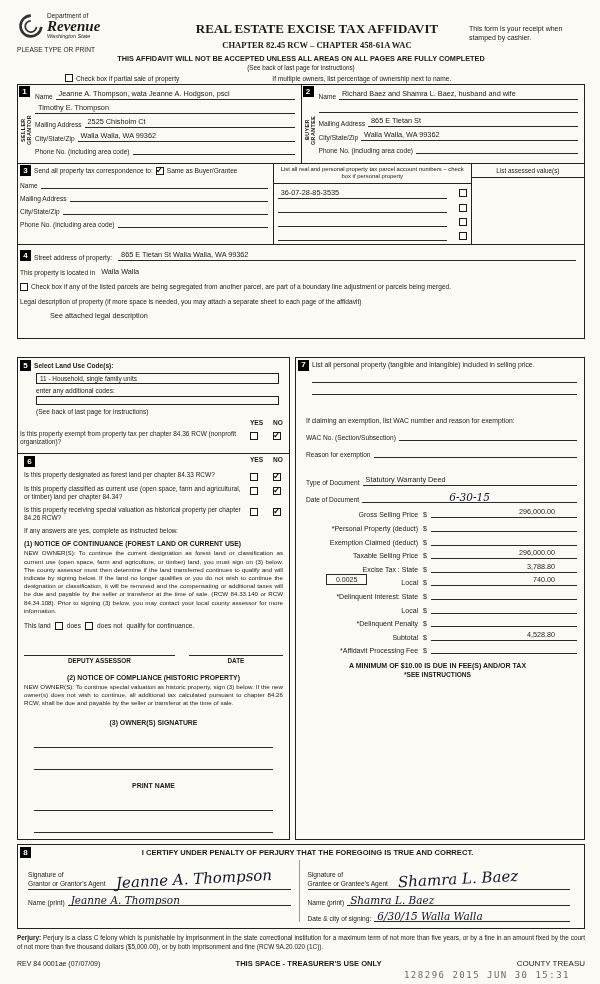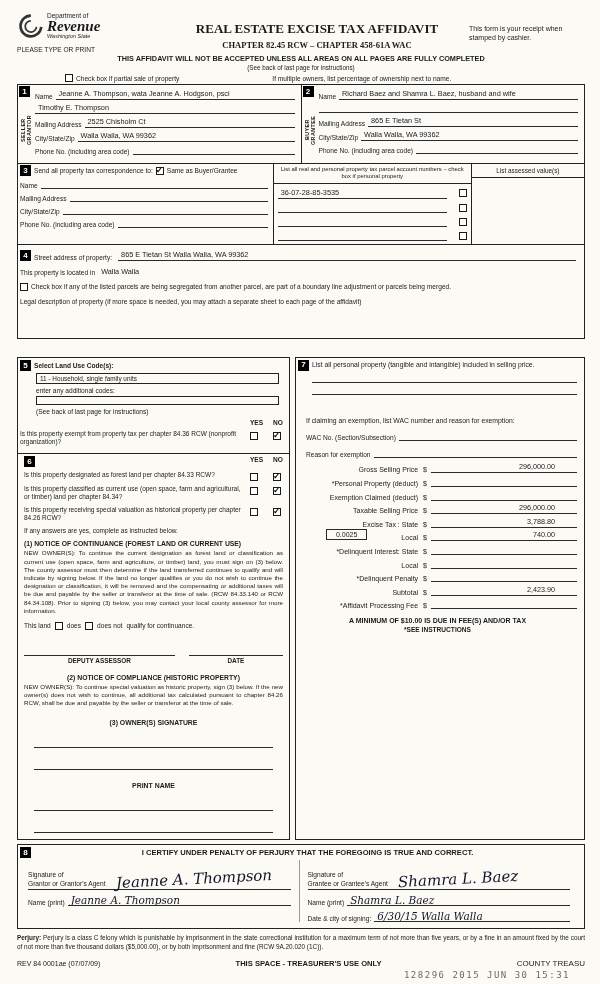--- a/index.html
+++ b/index.html
@@ -250,20 +250,23 @@
       <span class="lbl">This property is located in</span>
       <span class="typed">Walla Walla</span>
     </div>
     <div class="s4row" style="margin-top:7px;align-items:flex-start;">
       <span class="cb"></span>
       <span style="font-size:6.6px;">Check box if any of the listed parcels are being segregated from another parcel, are part of a boundary line adjustment or parcels being merged.</span>
     </div>
     <div class="s4row" style="margin-top:7px;">
       <span style="font-size:6.6px;">Legal description of property (if more space is needed, you may attach a separate sheet to each page of the affidavit)</span>
     </div>
+    <div class="s4row" style="margin-top:6px;margin-left:30px;">
+      <span class="typed">See attached legal description</span>
+    </div>
   </div>
 
   <div class="main">
     <div class="lcol">
 
       <div class="sec5">
         <div style="display:flex;gap:3px;align-items:center;">
           <span class="badge">5</span>
           <span class="lbl" style="font-weight:bold;">Select Land Use Code(s):</span>
         </div>
@@ -363,20 +366,30 @@
         <div class="frow">
             <span class="lbl">WAC No. (Section/Subsection)</span>
             <span class="fill"></span>
           </div>
         <div class="frow">
             <span class="lbl">Reason for exemption</span>
             <span class="fill"></span>
           </div>
       </div>
 
+      <div class="docrows">
+        <div class="frow">
+            <span class="lbl">Type of Document</span>
+            <span class="fill">Statutory Warranty Deed</span>
+          </div>
+        <div class="frow" style="margin-top:6px;">
+            <span class="lbl">Date of Document</span>
+            <span class="fill hand" style="text-align:center;">6-30-15</span>
+          </div>
+      </div>
 
       <div class="money">
         <div class="mrow">
             <span class="mlbl">Gross Selling Price</span>
             <span class="mdollar">$</span>
             <span class="mline"><span>296,000.00</span></span>
           </div>
         <div class="mrow">
             <span class="mlbl">*Personal Property (deduct)</span>
             <span class="mdollar">$</span>
@@ -414,21 +427,21 @@
             <span class="mline"><span></span></span>
           </div>
         <div class="mrow">
             <span class="mlbl">*Delinquent Penalty</span>
             <span class="mdollar">$</span>
             <span class="mline"><span></span></span>
           </div>
         <div class="mrow">
             <span class="mlbl">Subtotal</span>
             <span class="mdollar">$</span>
-            <span class="mline"><span>2,423.90</span></span>
+            <span class="mline"><span>4,528.80</span></span>
           </div>
         <div class="mrow">
             <span class="mlbl">*Affidavit Processing Fee</span>
             <span class="mdollar">$</span>
             <span class="mline"><span></span></span>
           </div>
       </div>
 
       <div class="minnote">A MINIMUM OF $10.00 IS DUE IN FEE(S) AND/OR TAX</div>
       <div class="seeinstr">*SEE INSTRUCTIONS</div>

